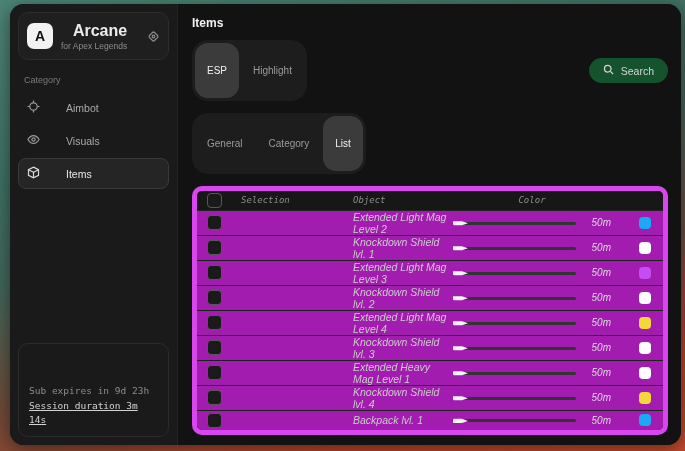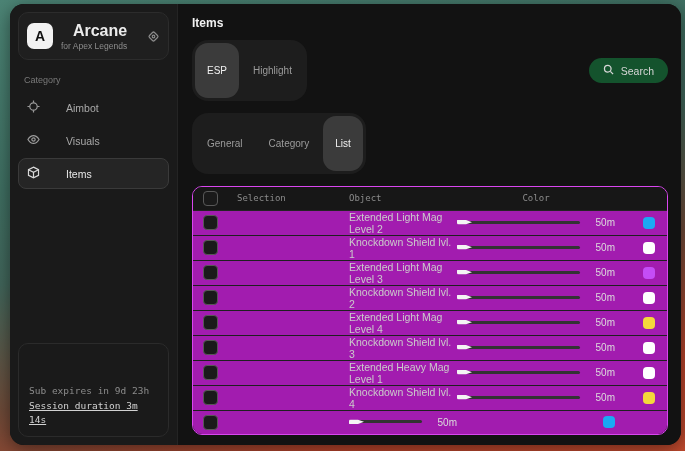--- a/index.html
+++ b/index.html
@@ -50,38 +50,38 @@
   .pills{background:#1d1d1d;border-radius:16px;padding:3px;display:inline-flex;gap:2px;}
   .pill{padding:22px 12px;border-radius:13px;font-size:10px;color:#9b9b9b;cursor:pointer;white-space:nowrap;}
   .pill.active{background:#3b3b3b;color:#f2f2f2;}
   .search-btn{
     display:flex;align-items:center;gap:7px;background:#14532d;border-radius:15px;
     padding:6px 14px;color:#d6d6d6;font-size:10.5px;cursor:pointer;
   }
   .view-row{margin-top:12px;}
   
   .table{
-    margin-top:12px;flex:1;border:1px solid #d946ef;border-radius:10px;background:#161616;
-    overflow:hidden;display:flex;flex-direction:column;
+    margin-top:12px;flex:1;border:5px solid #d946ef;border-radius:10px;background:#161616;
+    overflow:hidden;display:flex;flex-direction:column;font-style:italic;
   }
   .t-head,.t-row{
     display:grid;grid-template-columns:34px 112px 1fr 158px 40px;
     align-items:center;padding:0 12px 0 10px;
   }
   .t-head{
     height:31px;border-bottom:1px solid #242424;
     font-family:"DejaVu Sans Mono",monospace;font-size:9px;color:#8c8c8c;background:#171717;
   }
   .t-row{height:31.8px;border-bottom:1px solid #1f1f1f;background:#a21caf;}
   .t-row:last-child{border-bottom:none;}
   .cb{
     width:13px;height:13px;border:1.5px solid #585858;border-radius:4px;background:#1a1a1a;cursor:pointer;
   }
   .obj{font-size:10.5px;color:#cbcbcb;}
-  .dist{display:flex;align-items:flex-start;}
+  .dist{display:flex;align-items:flex-end;}
   .slider{position:relative;flex:1;height:10px;display:flex;align-items:center;cursor:pointer;}
   .track{width:100%;height:3px;background:#333;border-radius:2px;}
   .thumb{
     position:absolute;left:0;top:2px;width:15px;height:6px;background:#f4f4f4;
     clip-path:polygon(0 15%,60% 15%,100% 50%,60% 85%,0 85%);border-radius:2px;
   }
   .dist-val{font-size:10px;color:#dcdcdc;margin-left:9px;width:26px;text-align:right;}
   .swatch{width:12px;height:12px;border-radius:4px;justify-self:end;cursor:pointer;}
   .col-color{text-align:center;}
 </style>
@@ -281,20 +281,21 @@
               <div class="track"></div>
               <div class="thumb"></div>
             </div>
           <span class="dist-val">50m</span>
           </div>
         <div class="swatch" style="background: rgb(244, 216, 59);"></div>
       </div>
       <div class="t-row">
         <div class="cb"></div>
           <div></div>
+        <div class="obj">Backpack lvl. 1</div>
         <div class="dist">
             <div class="slider">
               <div class="track"></div>
               <div class="thumb"></div>
             </div>
           <span class="dist-val">50m</span>
           </div>
         <div class="swatch" style="background: rgb(27, 169, 244);"></div>
       </div>
     </div>

